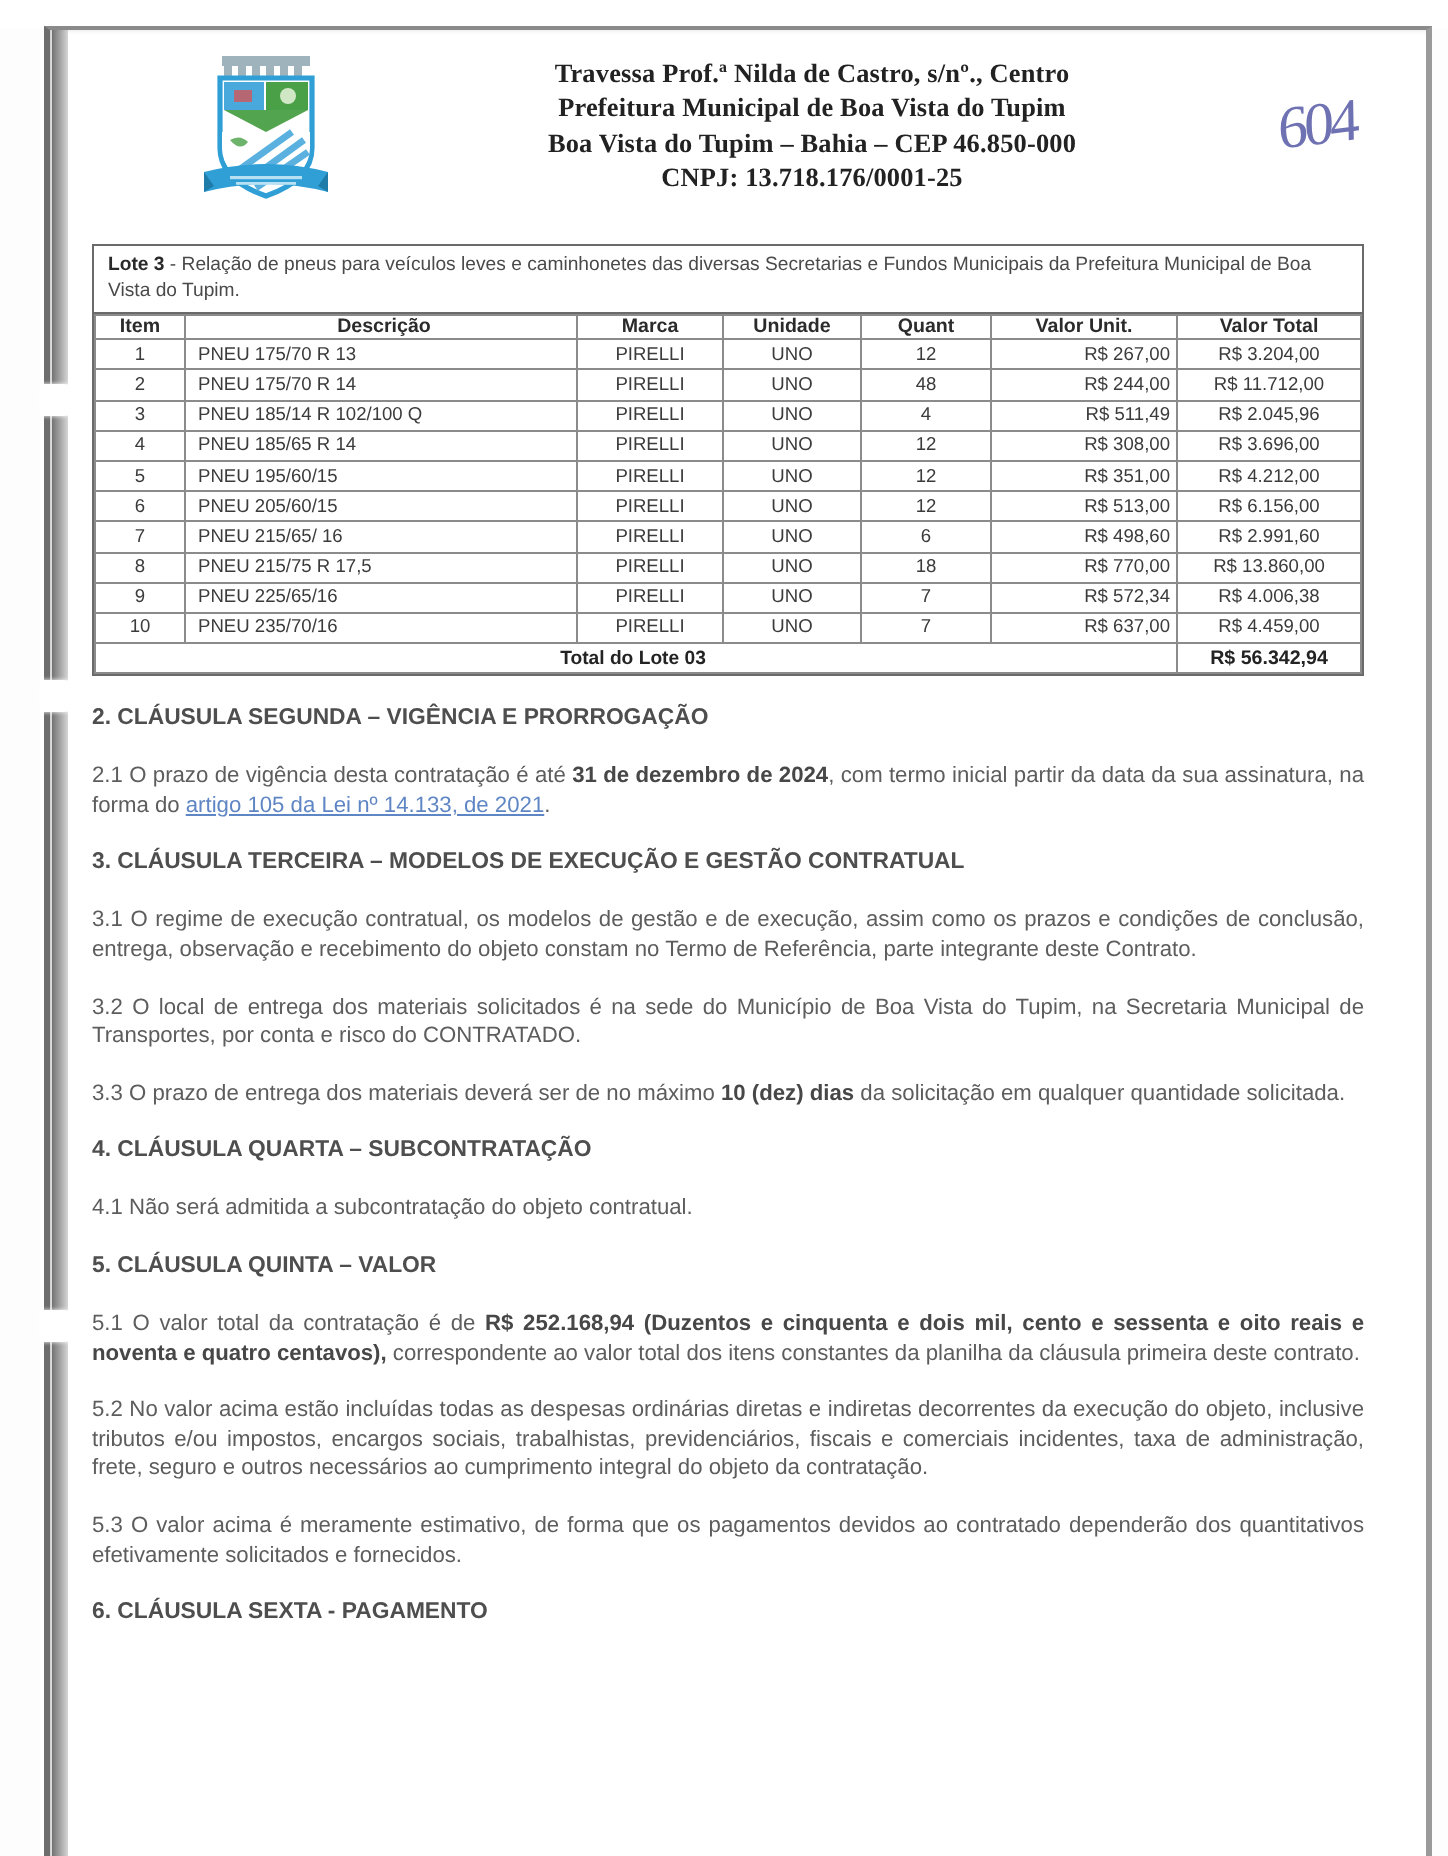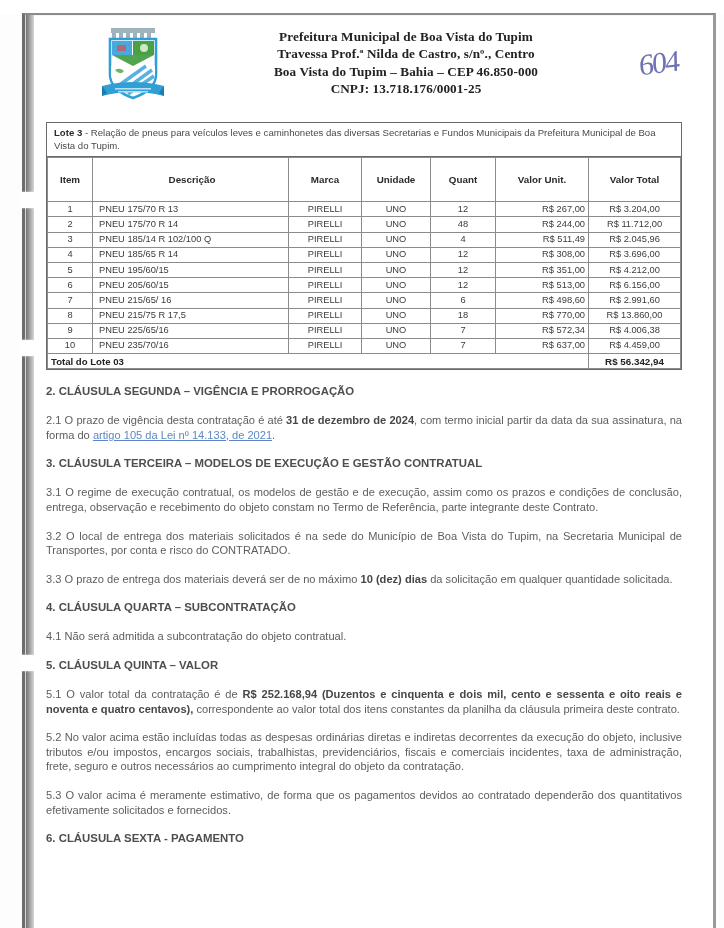--- a/index.html
+++ b/index.html
@@ -140,32 +140,32 @@
     padding: 1.6px 3px;
     line-height: 11px;
     white-space: nowrap;
     overflow: hidden;
   }
   table.lote th {
     font-weight: bold;
     text-align: center;
     color: #2b2b2b;
     font-size: 9.8px;
-    padding: 16px 3px;
+    padding: 0 3px;
   }
   .c-item   { width: 38px;  text-align: center; }
   .c-desc   { width: 186px; text-align: left; padding-left: 6px !important; }
   .c-marca  { width: 66px;  text-align: center; }
   .c-unid   { width: 62px;  text-align: center; }
   .c-quant  { width: 58px;  text-align: center; }
   .c-vunit  { width: 86px;  text-align: right; }
   .c-vtotal { width: auto;  text-align: center; }
 
   td.total-label {
-    text-align: left;
+    text-align: center;
     font-weight: bold;
     color: #232323;
     font-size: 9.6px;
     padding-right: 6px !important;
   }
   td.total-value {
     text-align: center;
     font-weight: bold;
     color: #232323;
     font-size: 9.8px;
@@ -248,22 +248,22 @@
           <path d="M0 62 L0 72 L5 69 Z" fill="#1f7ba8"></path>
           <path d="M62 62 L62 72 L57 69 Z" fill="#1f7ba8"></path>
           <g fill="#bfe4f5" opacity=".95">
             <rect x="13" y="64" width="36" height="1.6"></rect>
             <rect x="16" y="67" width="30" height="1.4"></rect>
           </g>
         </svg>
       </div>
 
       <div class="letterhead-text">
+        <div>Travessa Prof.ª Nilda de Castro, s/nº., Centro</div>
         <div>Prefeitura Municipal de Boa Vista do Tupim</div>
-        <div>Travessa Prof.ª Nilda de Castro, s/nº., Centro</div>
         <div>Boa Vista do Tupim – Bahia – CEP 46.850-000</div>
         <div>CNPJ: 13.718.176/0001-25</div>
       </div>
 
       <div class="handwritten-page-no">604</div>
     </div>
 
     <div class="lote-table-wrap">
 
       <div class="lote-caption">

